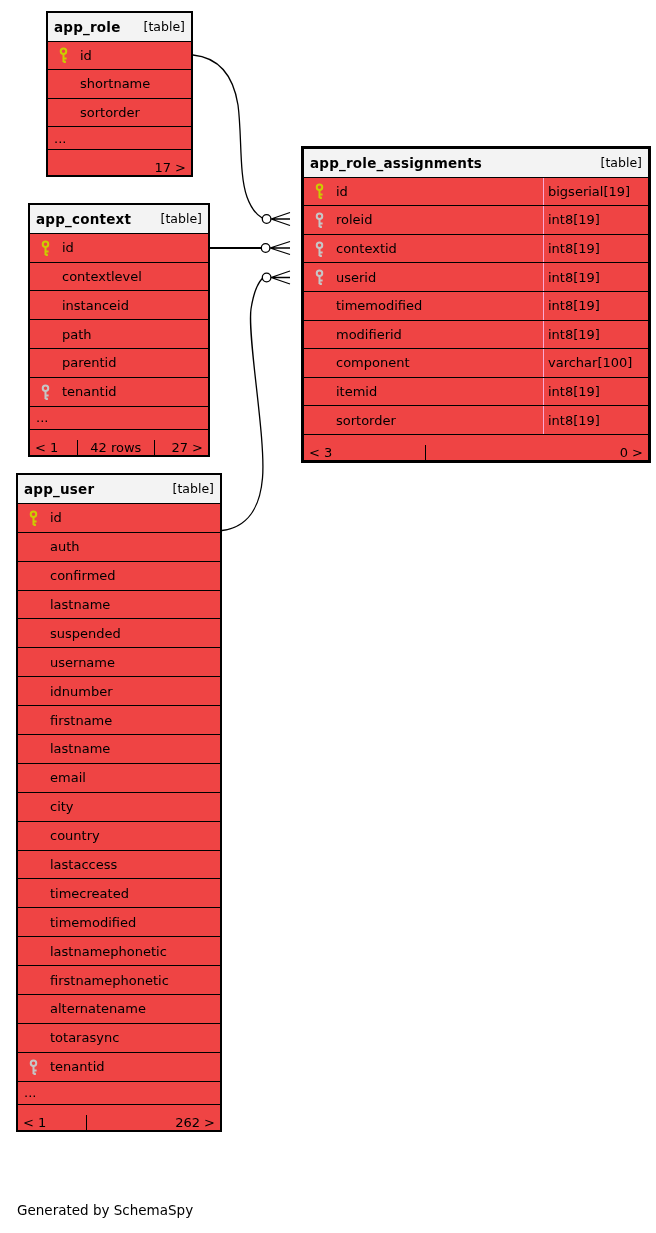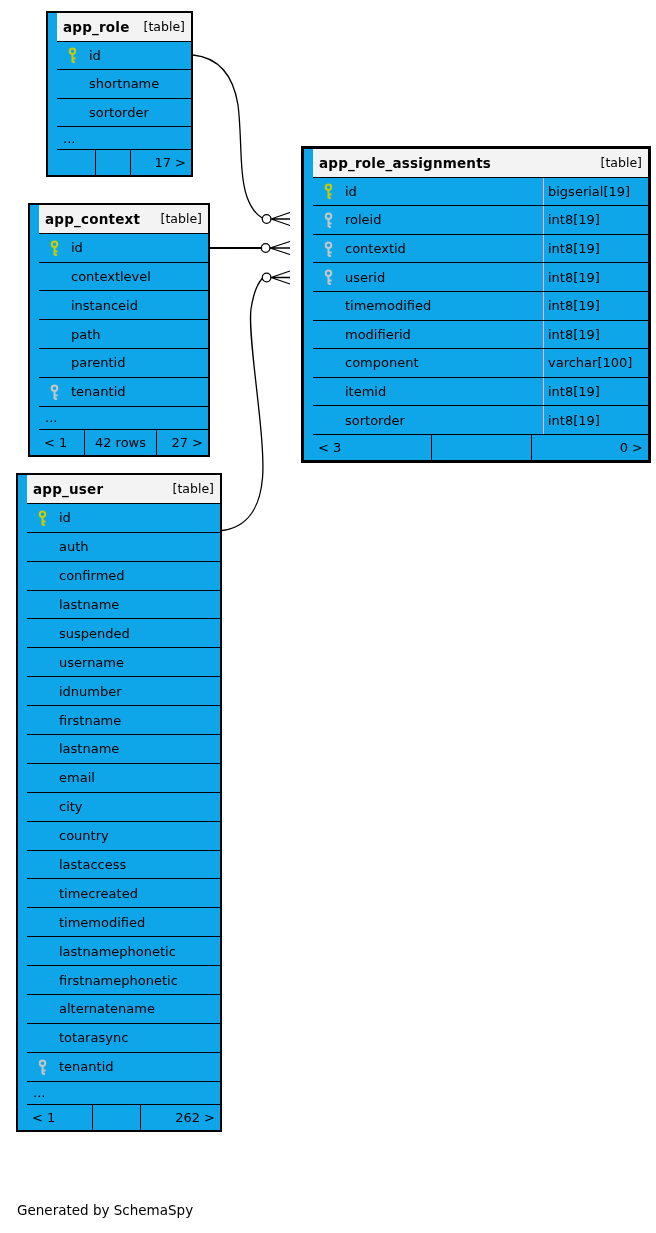--- a/index.html
+++ b/index.html
@@ -1,34 +1,34 @@
 <!DOCTYPE html>
 <html><head>
 <meta charset="utf-8">
 <style>
   html,body{margin:0;padding:0;background:#fff;}
   body{font-family:"DejaVu Sans","Liberation Sans",sans-serif;color:#000;}
   .canvas{position:relative;width:656px;height:1233px;background:#fff;overflow:hidden;}
   svg.rels{position:absolute;left:0;top:0;z-index:1;}
-  .tbl{position:absolute;background:#0ea5e9;border:2px solid #000;box-sizing:border-box;z-index:2;padding-left:9px;}
+  .tbl{position:absolute;background:#ef4444;border:2px solid #000;box-sizing:border-box;z-index:2;}
   .tbl.focal{border-width:3px;}
   .tbl-head{height:var(--rh,29px);display:flex;align-items:center;justify-content:space-between;
     background:#f3f3f3;border-bottom:1.5px solid #000;padding:0 6px;box-sizing:border-box;}
   .tname{font-weight:bold;font-size:13.5px;letter-spacing:.2px;}
   .ttype{font-size:12.5px;}
   .tbl-row{height:var(--rh,29px);display:flex;align-items:center;border-bottom:1px solid #000;
     font-size:13px;box-sizing:border-box;}
   .tbl-row:last-of-type{border-bottom:1px solid #000;}
   .kslot{width:16px;margin-left:7px;flex:none;display:flex;justify-content:center;align-items:center;}
   .cname{margin-left:9px;flex:1;white-space:nowrap;overflow:hidden;}
   .ctype{width:105px;flex:none;align-self:stretch;display:flex;align-items:center;
     border-left:1px solid #f9a8d4;padding-left:4px;white-space:nowrap;box-sizing:border-box;}
   .tbl-ellipsis{height:23px;display:flex;align-items:center;border-bottom:1px solid #000;
     font-size:13px;padding-left:6px;box-sizing:border-box;}
-  .tbl-foot{height:25px;display:flex;font-size:13px;box-sizing:border-box;}
+  .tbl-foot{height:25px;display:flex;font-size:13px;box-sizing:border-box;align-items:flex-end;}
   .tbl-foot span{display:flex;align-items:center;border-right:1px solid #000;
     padding:0 5px;box-sizing:border-box;white-space:nowrap;}
   .tbl-foot span:last-child{border-right:none;justify-content:flex-end;}
   .tbl-foot span.cen{justify-content:center;}
   .credit{position:absolute;left:17px;top:1202px;font-size:13.5px;z-index:2;}
 </style>
 </head>
 <body>
 
 <div class="canvas">

